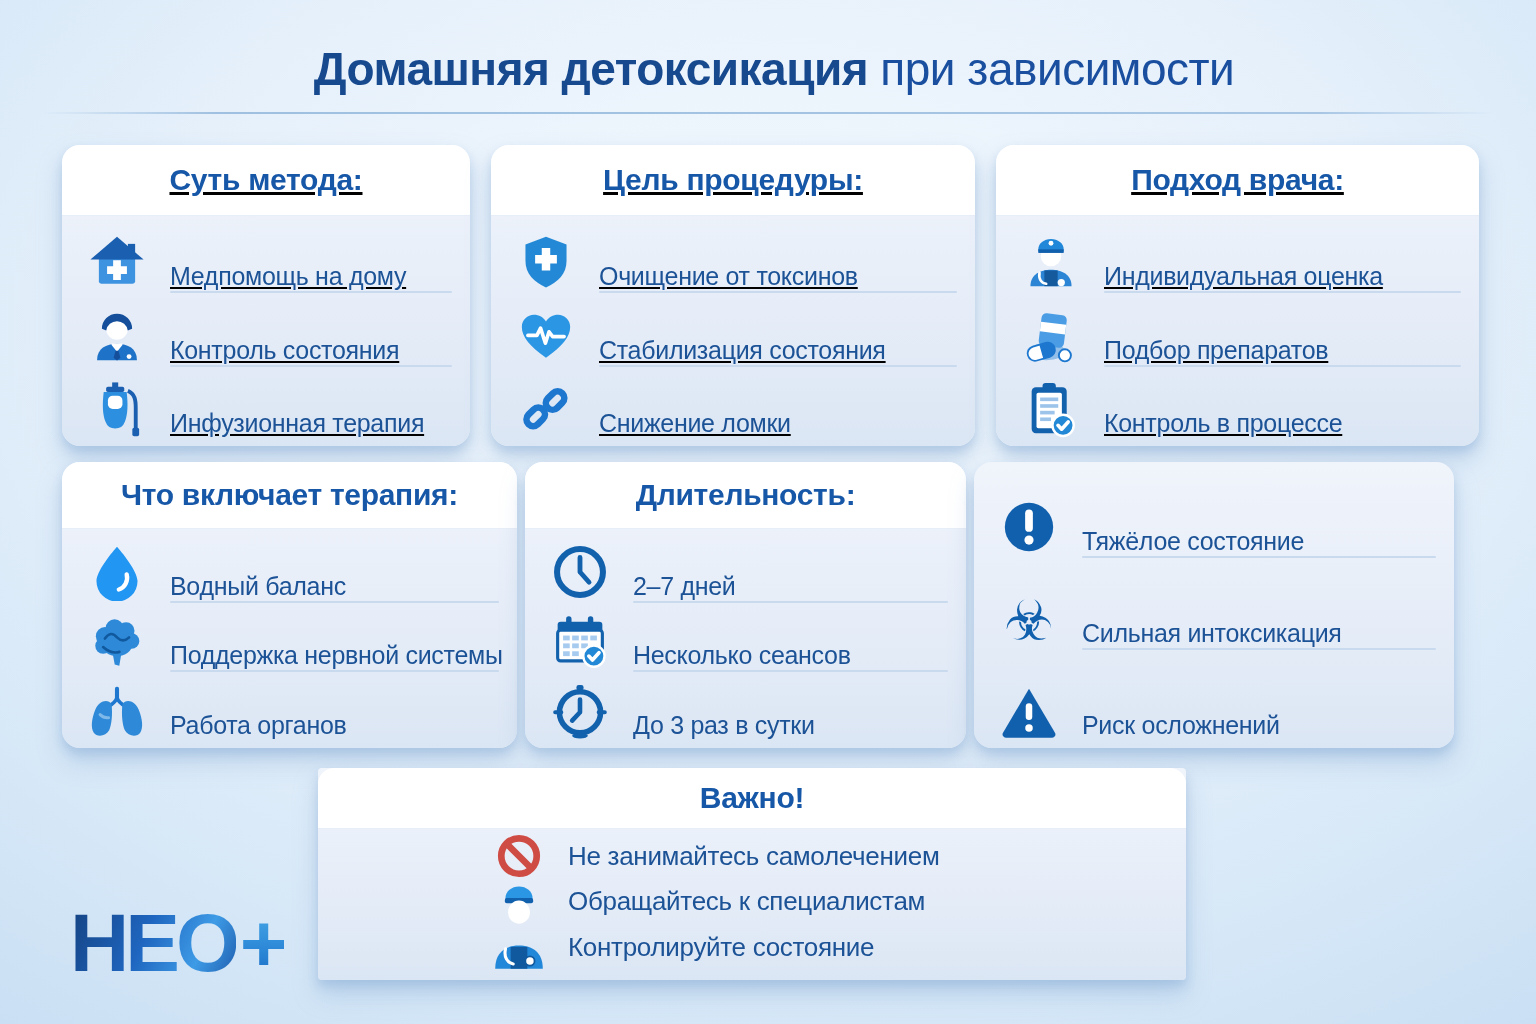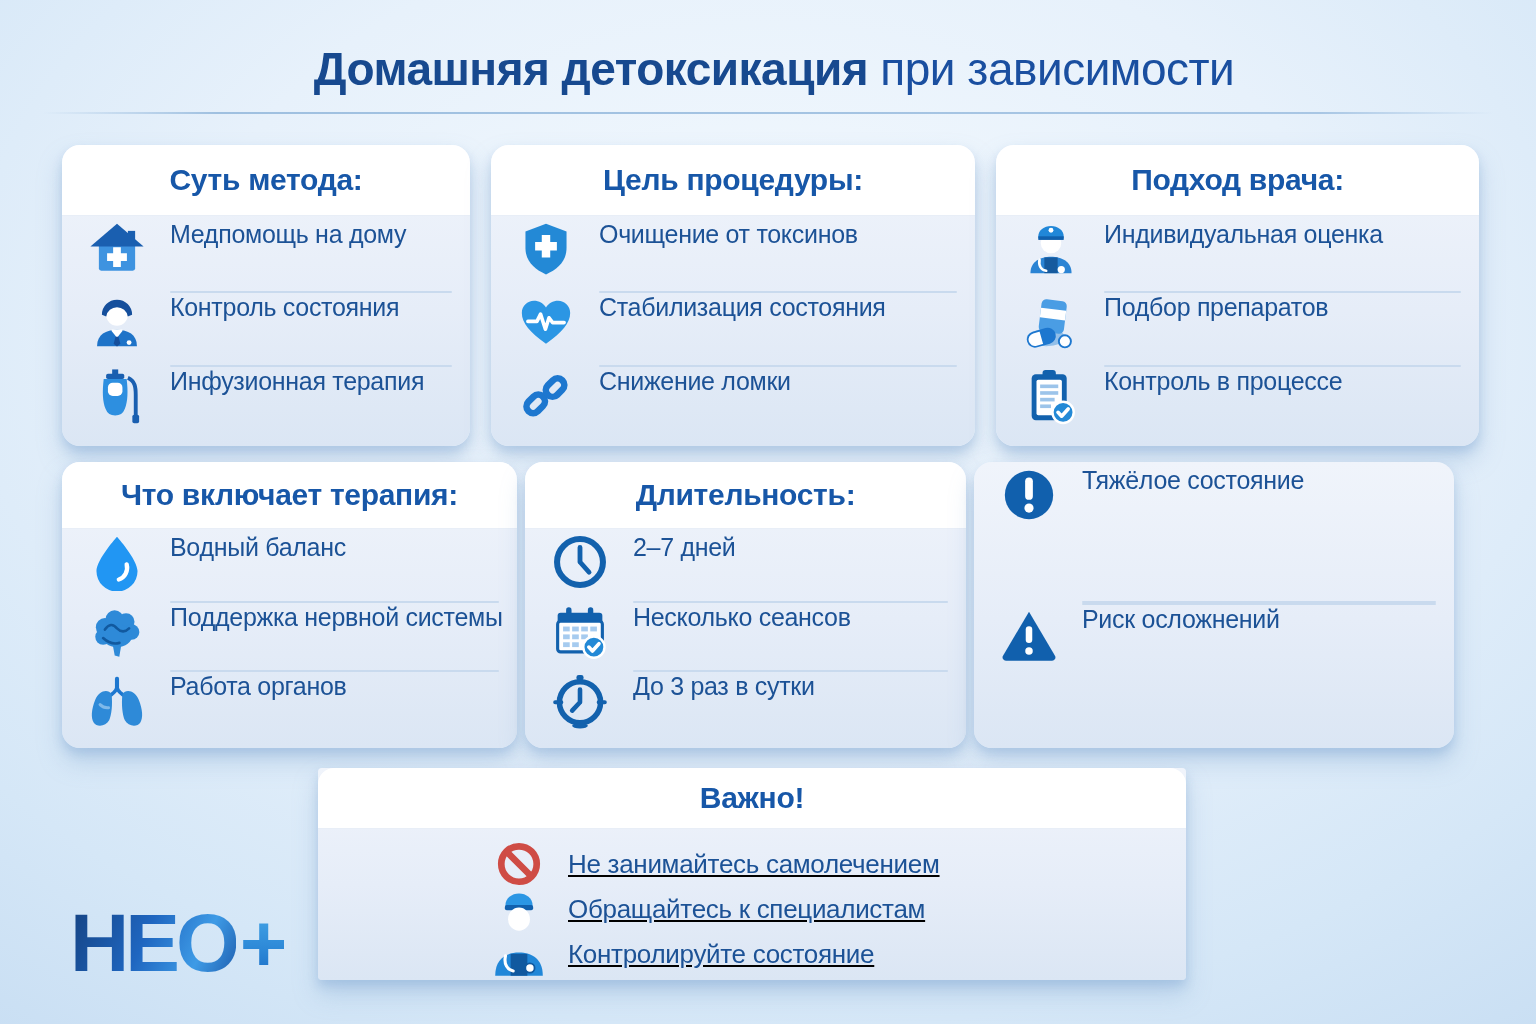--- a/index.html
+++ b/index.html
@@ -19,47 +19,47 @@
     background:linear-gradient(to right, rgba(168,198,228,0), #9fc0e0 12%, #a8c6e4 88%, rgba(168,198,228,0));
   }
   .row{position:absolute;display:flex;}
   .row1{top:145px;left:62px;gap:21px;}
   .row2{top:462px;left:62px;gap:8px;}
   .card{
     background:linear-gradient(180deg,#f0f4fb 0%,#e6edf8 55%,#dbe6f4 100%);
     border-radius:18px;display:flex;flex-direction:column;
     box-shadow:0 6px 10px rgba(124,163,207,.30), 0 14px 24px rgba(124,163,207,.35);
   }
-  .row1 .card{height:301px;}
+  .row1 .card{height:301px;text-decoration:underline;}
   .row2 .card{height:286px;}
   .c1{width:408px;}.c2{width:484px;}.c3{width:483px;}
   .c4{width:455px;}.c5{width:441px;}.c6{width:480px;}
   .card-header{
     background:#ffffff;border-radius:18px 18px 0 0;flex:none;
     display:flex;align-items:center;justify-content:center;
     height:70px;font-weight:bold;font-size:30px;color:#1757a8;letter-spacing:-0.3px;
     border-bottom:1px solid #e8eef7;
   }
   .row2 .card-header{height:66px;}
   .card-body{flex:1;display:flex;flex-direction:column;padding:4px 14px 8px 26px;}
-  .item{display:flex;align-items:flex-start;gap:24px;flex:1;min-height:0;}
+  .item{display:flex;align-items:flex-end;gap:24px;flex:1;min-height:0;}
   .item .icn{width:58px;height:58px;flex:none;display:block;}
   .item .label{font-size:25px;color:#1c5296;letter-spacing:-0.3px;white-space:nowrap;}
   .sep{height:2px;flex:none;background:#c9daee;margin-left:82px;margin-right:4px;border-radius:1px;}
   
   .important{
     position:absolute;left:318px;top:768px;width:868px;height:212px;
     background:linear-gradient(180deg,#f0f4fb 0%,#e6edf8 55%,#dbe6f4 100%);
     border-radius:4px;display:flex;flex-direction:column;
     box-shadow:0 6px 10px rgba(124,163,207,.30), 0 14px 24px rgba(124,163,207,.35);
   }
   .important .card-header{height:60px;border-radius:16px 16px 0 0;}
   .important-body{
     display:grid;grid-template-columns:66px 1fr;column-gap:16px;
-    margin:12px 24px 10px 168px;align-items:center;row-gap:0;flex:1;text-decoration:underline;
+    margin:4px 24px 10px 168px;align-items:center;row-gap:0;flex:1;
   }
   .important-body .ilabel{font-size:26px;color:#1c5296;letter-spacing:-0.3px;white-space:nowrap;}
   .no-icn{width:46px;height:46px;justify-self:center;}
   .surgeon-icn{width:62px;height:90px;grid-row:2/4;justify-self:center;}
   
   .logo{
     position:absolute;left:70px;top:902px;font-size:82px;font-weight:bold;
     letter-spacing:-4px;line-height:1;white-space:nowrap;
   }
   .logo .neo{
@@ -374,20 +374,26 @@
 
     <div class="card c6">
       <div class="card-body">
         <div class="item">
           <svg class="icn">
               <use href="#i-exclaim"></use>
             </svg>
           <span class="label">Тяжёлое состояние</span>
         </div>
         <div class="sep"></div>
+        <div class="item">
+          <svg class="icn">
+              <use href="#i-bio"></use>
+            </svg>
+          <span class="label">Сильная интоксикация</span>
+        </div>
         <div class="sep"></div>
         <div class="item">
           <svg class="icn">
               <use href="#i-warning"></use>
             </svg>
           <span class="label">Риск осложнений</span>
         </div>
       </div>
     </div>
   </div>

